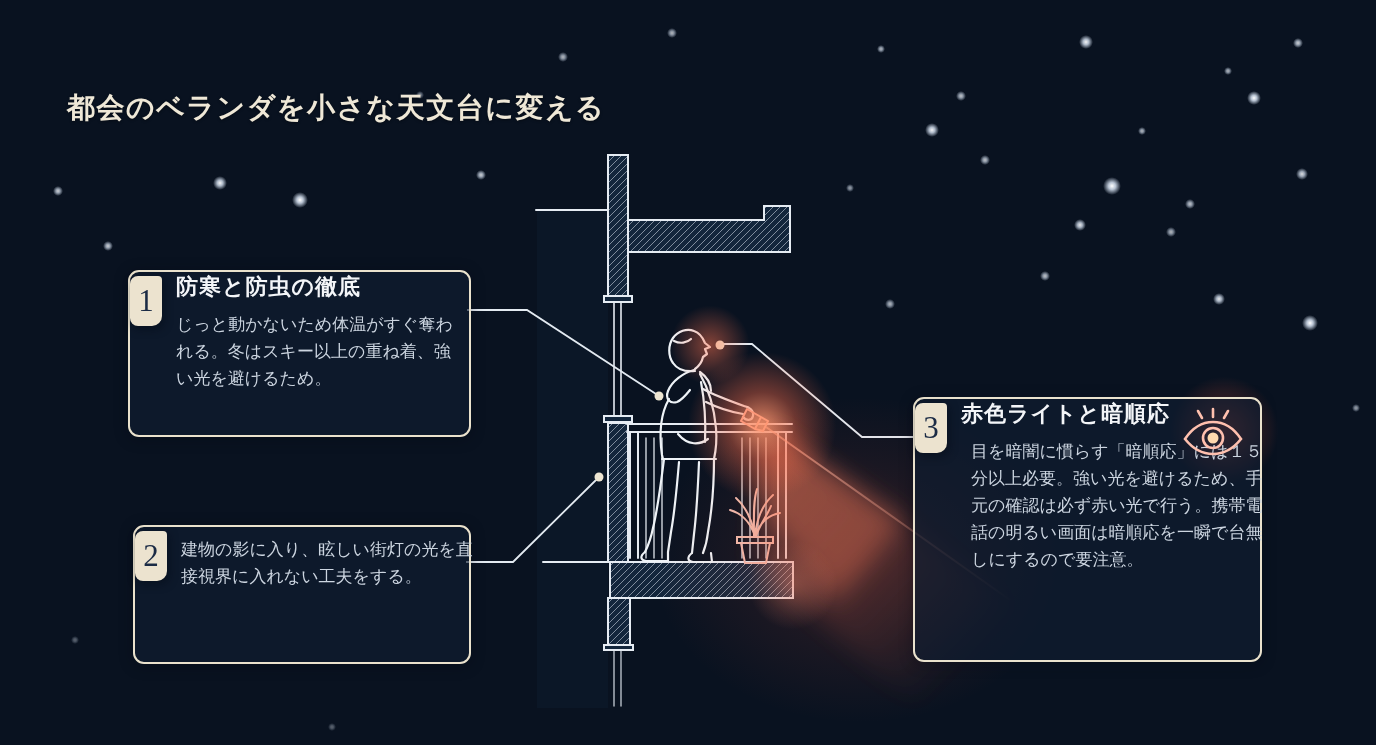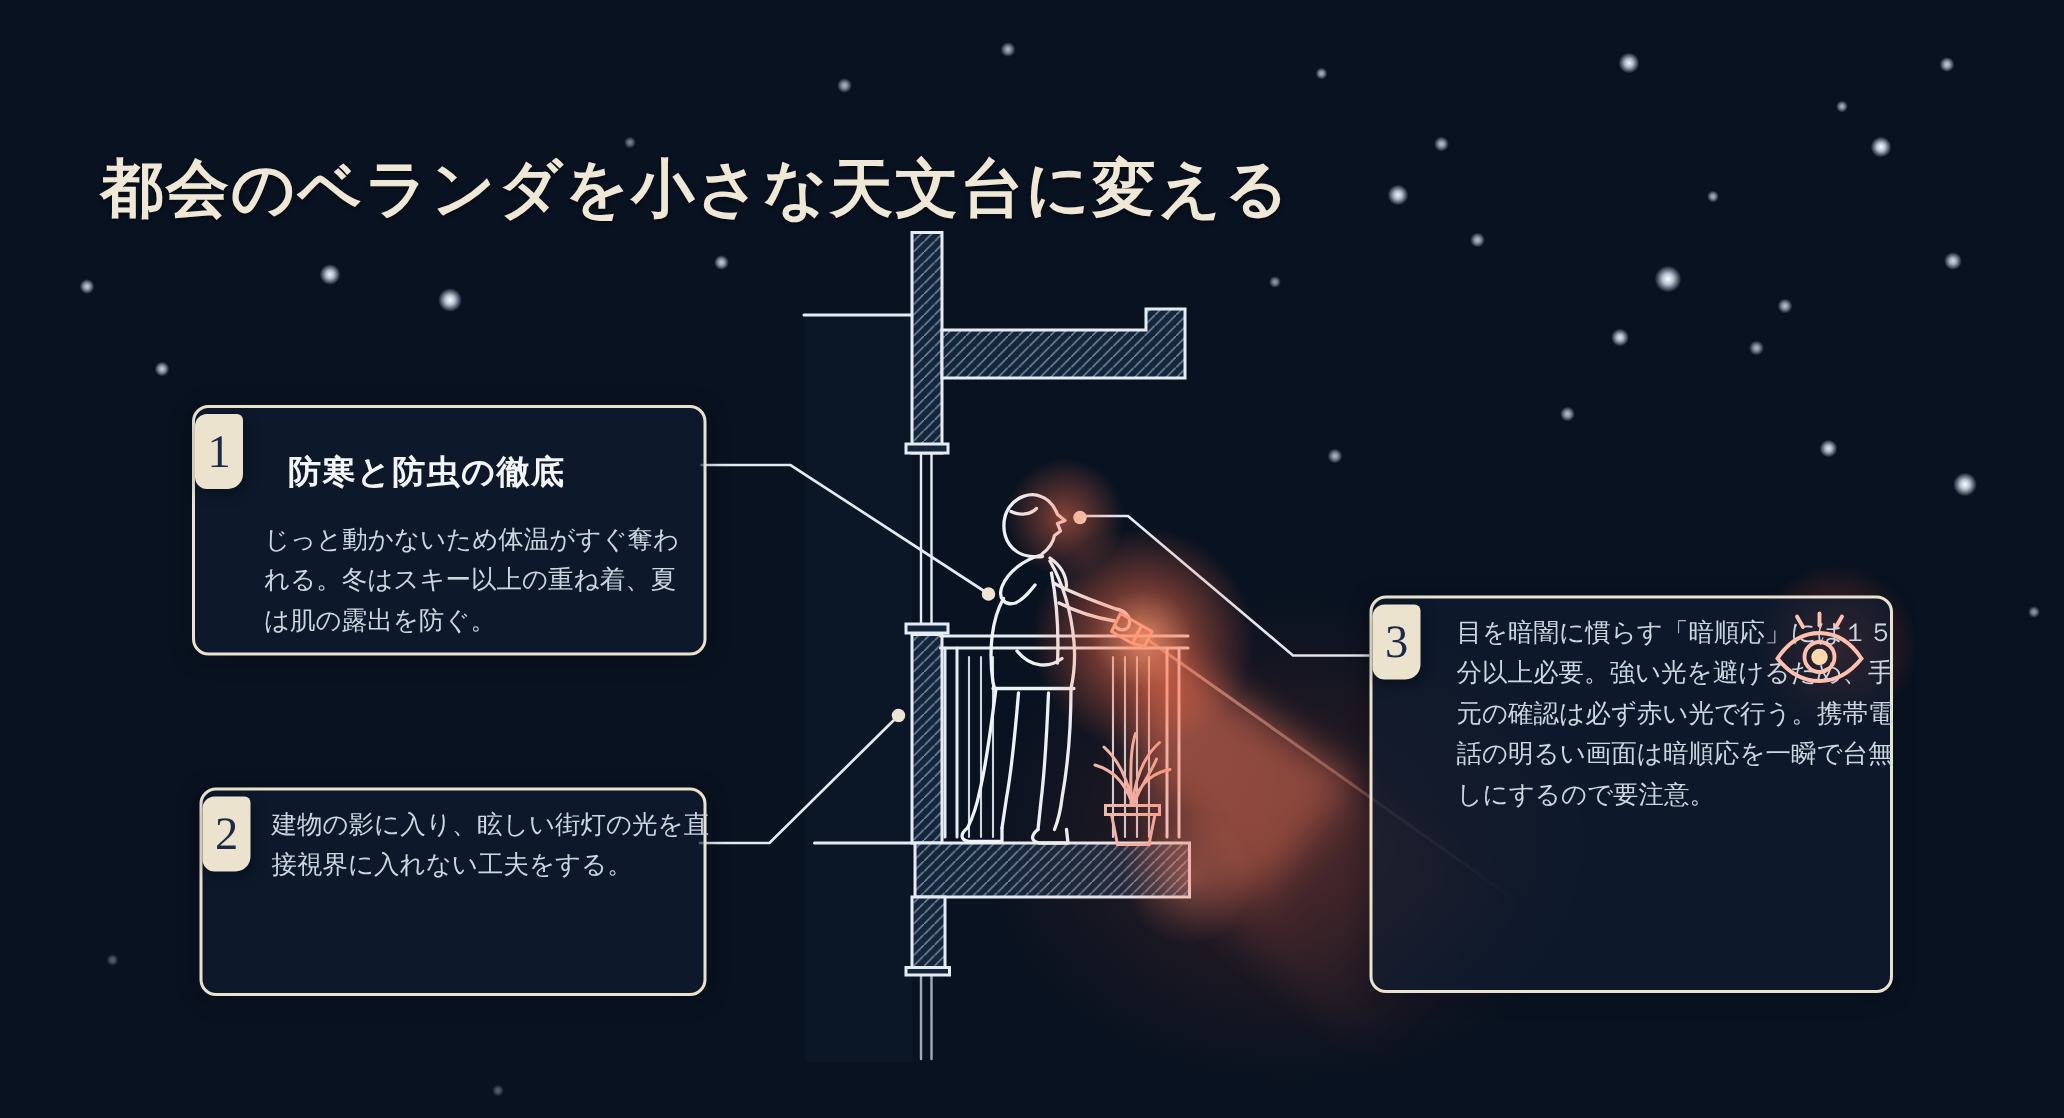--- a/index.html
+++ b/index.html
@@ -7,29 +7,29 @@
     font-family:"Liberation Sans","DejaVu Sans",sans-serif;
     background:
       radial-gradient(900px 480px at 48% 112%, rgba(96,134,168,0.22), rgba(96,134,168,0) 62%),
       linear-gradient(172deg,#081220 0%,#0b1829 26%,#122840 52%,#1d3permanent 70%,#1f3750 74%,#2b4257 100%);
   }
   .layer{position:absolute;inset:0;pointer-events:none;}
   .star{position:absolute;border-radius:50%;
     background:radial-gradient(circle,#ffffff 0%,rgba(214,226,242,0.85) 28%,rgba(170,195,225,0) 70%);}
   .page-title{position:absolute;left:67px;top:70px;
     font-family:"Liberation Serif","DejaVu Serif",serif;
-    font-size:42px;letter-spacing:1.5px;color:#efe8d7;text-shadow:0 1px 3px rgba(0,0,0,0.4);}
+    font-size:28px;letter-spacing:1.5px;color:#efe8d7;text-shadow:0 1px 3px rgba(0,0,0,0.4);}
   .glow{position:absolute;border-radius:50%;}
   .callout{position:absolute;border:2px solid #eae2cd;border-radius:11px;
     background:rgba(15,29,48,0.66);box-shadow:0 2px 14px rgba(3,8,16,0.35);}
   .badge{position:absolute;left:0px;top:4px;width:32px;height:50px;background:#ece3cf;
     border-radius:8px 4px 10px 8px;display:flex;align-items:center;justify-content:center;
     font-family:"Liberation Serif","DejaVu Serif",serif;font-size:31px;color:#1b2b45;
     box-shadow:2px 3px 8px rgba(4,10,20,0.5);}
-  .callout h3{margin:16px;padding:12px 14px 0 46px;font-size:22px;font-weight:600;
+  .callout h3{margin:0;padding:0 14px 0 46px;font-size:22px;font-weight:600;
     color:#f3f5f8;letter-spacing:1px;display:flex;align-items:center;gap:10px;}
   .callout p{margin:9px 14px 0 46px;font-size:17px;line-height:27px;color:#ccd5e0;}
   .callout-3 p{margin-left:56px;}
   .eye-wrap{position:absolute;right:14px;top:8px;width:66px;height:52px;}
   .eye-wrap svg{position:absolute;inset:0;}
 </style>
 </head>
 <body>
 
 <div class="canvas">
@@ -150,30 +150,31 @@
   <div class="glow" style="left:670px;top:305px;width:80px;height:80px;background:radial-gradient(circle,rgba(255,115,80,0.5) 0%,rgba(255,115,80,0) 70%);"></div>
   <div class="glow" style="left:650px;top:395px;width:420px;height:330px;background:radial-gradient(ellipse,rgba(230,85,60,0.18) 0%,rgba(230,85,60,0) 70%);"></div>
   <div class="glow" style="left:748px;top:540px;width:90px;height:90px;background:radial-gradient(circle,rgba(255,140,110,0.35) 0%,rgba(255,140,110,0) 70%);"></div>
   <div class="glow" style="left:1169px;top:376px;width:110px;height:110px;background:radial-gradient(circle,rgba(255,95,65,0.42) 0%,rgba(255,95,65,0) 70%);"></div>
 
   <h1 class="page-title">都会のベランダを小さな天文台に変える</h1>
 
   <div class="callout" style="left:128px;top:270px;width:339px;height:163px;">
     <div class="badge">1</div>
     <h3>防寒と防虫の徹底</h3>
-    <p style="width:288px;">じっと動かないため体温がすぐ奪われる。冬はスキー以上の重ね着、夏は肌の露出を防ぐ。</p>
+    <p style="width:288px;">じっと動かないため体温がすぐ奪われる。冬はスキー以上の重ね着、強い光を避けるため。</p>
   </div>
 
   <div class="callout" style="left:133px;top:525px;width:334px;height:135px;">
     <div class="badge">2</div>
     <p style="width:292px;">建物の影に入り、眩しい街灯の光を直接視界に入れない工夫をする。</p>
   </div>
 
   <div class="callout callout-3" style="left:913px;top:397px;width:345px;height:261px;">
     <div class="badge">3</div>
+    <h3>赤色ライトと暗順応</h3>
     <div class="eye-wrap">
       <svg viewBox="0 0 66 52">
         <g stroke="#ffc0ae" stroke-width="2.6" fill="none" stroke-linecap="round">
           <path d="M22,11 L18,4 M33,10 V2 M44,11 L48,4"></path>
           <path d="M5,32 C13,20 23,15 33,15 C43,15 53,20 61,32 C53,42 43,47 33,47 C23,47 13,42 5,32 Z"></path>
           <circle cx="33" cy="31" r="10"></circle>
         </g>
         <circle cx="33" cy="31" r="5.5" fill="#ffd9ae"></circle>
       </svg>
     </div>

